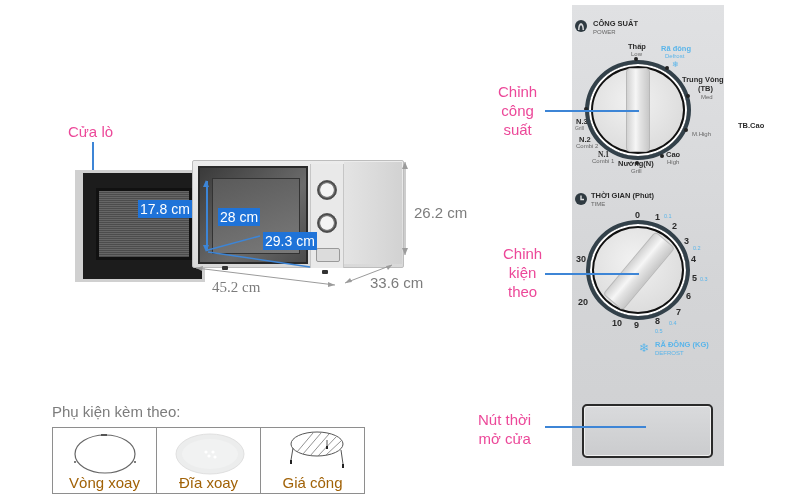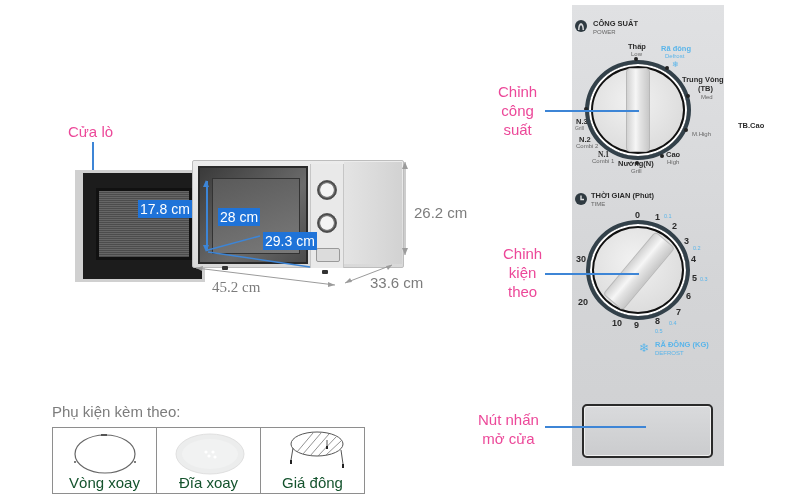--- a/index.html
+++ b/index.html
@@ -26,21 +26,21 @@
   .door { left: 75px; top: 170px; width: 130px; height: 112px; background: #1c1c1c; border: 3px solid #d0d0d0; border-left-width: 8px; }
   .door-mesh { left: 96px; top: 188px; width: 96px; height: 72px; border: 3px solid #111; background:
       repeating-linear-gradient(0deg,#4f4f4f 0 1px,#6a6a6a 1px 2px),
       #5a5a5a; opacity: .95; }
 
   
   .acc-title { left: 52px; top: 403px; font-size: 15px; color: #7c7c7c; }
   .acc-box { left: 52px; top: 427px; width: 313px; height: 67px; border: 1px solid #8e8e8e; display: flex; }
   .acc-cell { flex: 1; border-right: 1px solid #8e8e8e; position: relative; }
   .acc-cell:last-child { border-right: none; }
-  .acc-label { position: absolute; left: 0; right: 0; bottom: 2px; text-align: center; font-size: 15px; color: #14532d; }
+  .acc-label { position: absolute; left: 0; right: 0; bottom: 2px; text-align: center; font-size: 15px; color: #a16207; }
 
   
   .panel { left: 572px; top: 5px; width: 152px; height: 461px; background: linear-gradient(180deg,#e0e1e3,#d4d5d7 60%,#cfd0d2); }
   .pl { position: absolute; font-size: 7.5px; font-weight: bold; color: #2b2b2b; line-height: 8px; text-align: center; white-space: nowrap; }
   .ps { position: absolute; font-size: 6px; color: #666; line-height: 7px; text-align: center; white-space: nowrap; }
   .pblue { color: #5ab5ea; }
   .num { position: absolute; font-size: 9px; font-weight: bold; color: #2b2b2b; }
   .dnum { position: absolute; font-size: 5.5px; color: #5ab5ea; }
 
   .dial { position: absolute; border-radius: 50%; border: 4px solid #33414a; box-shadow: inset 0 0 0 2px #fff, inset 0 0 0 4px #111; background: radial-gradient(circle at 45% 40%,#f2f2f2,#dcdcdc 70%,#c9c9c9); }
@@ -128,21 +128,21 @@
           <line x1="35" y1="26" x2="53" y2="7"></line>
           <line x1="43" y1="25" x2="58" y2="11"></line>
       </g>
       <line x1="10" y1="18" x2="8" y2="30" stroke="#555"></line>
         <rect x="7" y="30" width="2" height="4" fill="#222"></rect>
       <line x1="58" y1="20" x2="60" y2="34" stroke="#555"></line>
         <rect x="59" y="34" width="2" height="4" fill="#222"></rect>
       <line x1="44" y1="10" x2="44" y2="16" stroke="#555"></line>
         <rect x="43" y="16" width="2" height="3" fill="#222"></rect>
     </svg>
-    <div class="acc-label">Giá đông</div>
+    <div class="acc-label">Giá công</div>
   </div>
 </div>
 
 <div class="abs panel"></div>
 
 <svg class="abs" style="left:575px;top:20px;" width="12" height="12">
   <circle cx="6" cy="6" r="6" fill="#2f3a41"></circle>
     <path d="M3 10 Q3 4 6 3 Q9 4 9 10 L7.5 10 Q7.5 6 6 5 Q4.5 6 4.5 10 Z" fill="#d9dadc"></path>
 </svg>
 <div class="pl" style="left:593px;top:20px;text-align:left;">CÔNG SUẤT</div>
@@ -225,16 +225,16 @@
 <div class="leader" style="left:545px;top:110px;width:94px;"></div>
 
 <div class="abs callout" style="left:503px;top:244px;">
   <div>Chỉnh</div>
   <div>kiện</div>
   <div>theo</div>
 </div>
 <div class="leader" style="left:545px;top:273px;width:94px;"></div>
 
 <div class="abs callout" style="left:478px;top:410px;">
-  <div>Nút nhấn</div>
+  <div>Nút thời</div>
   <div>mở cửa</div>
 </div>
 <div class="leader" style="left:545px;top:426px;width:101px;"></div>
 
 </body></html>

